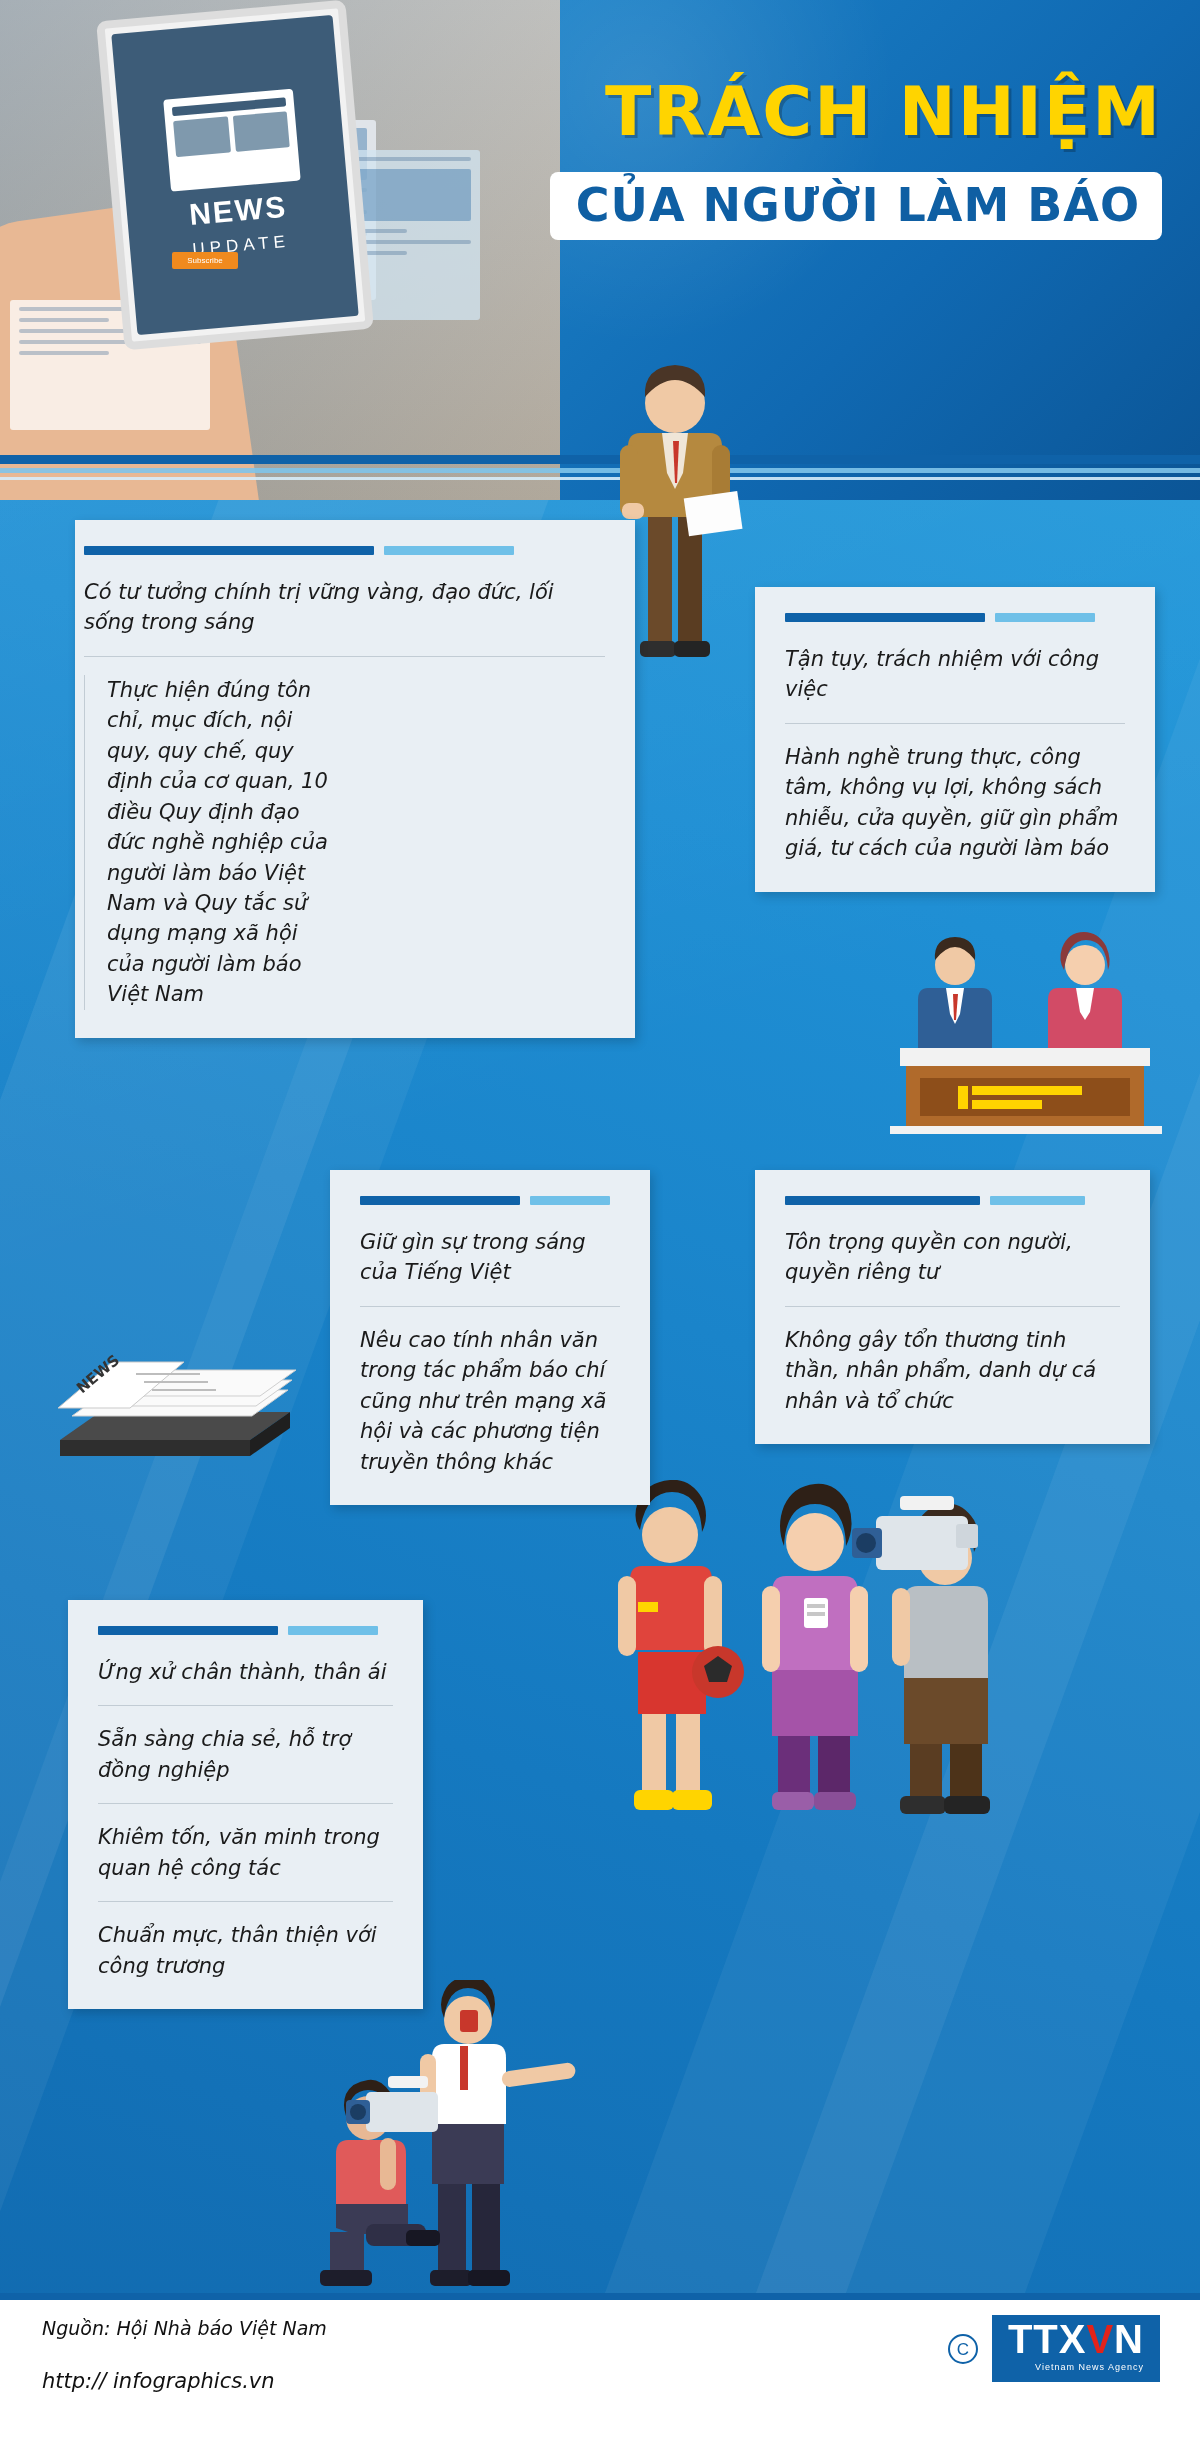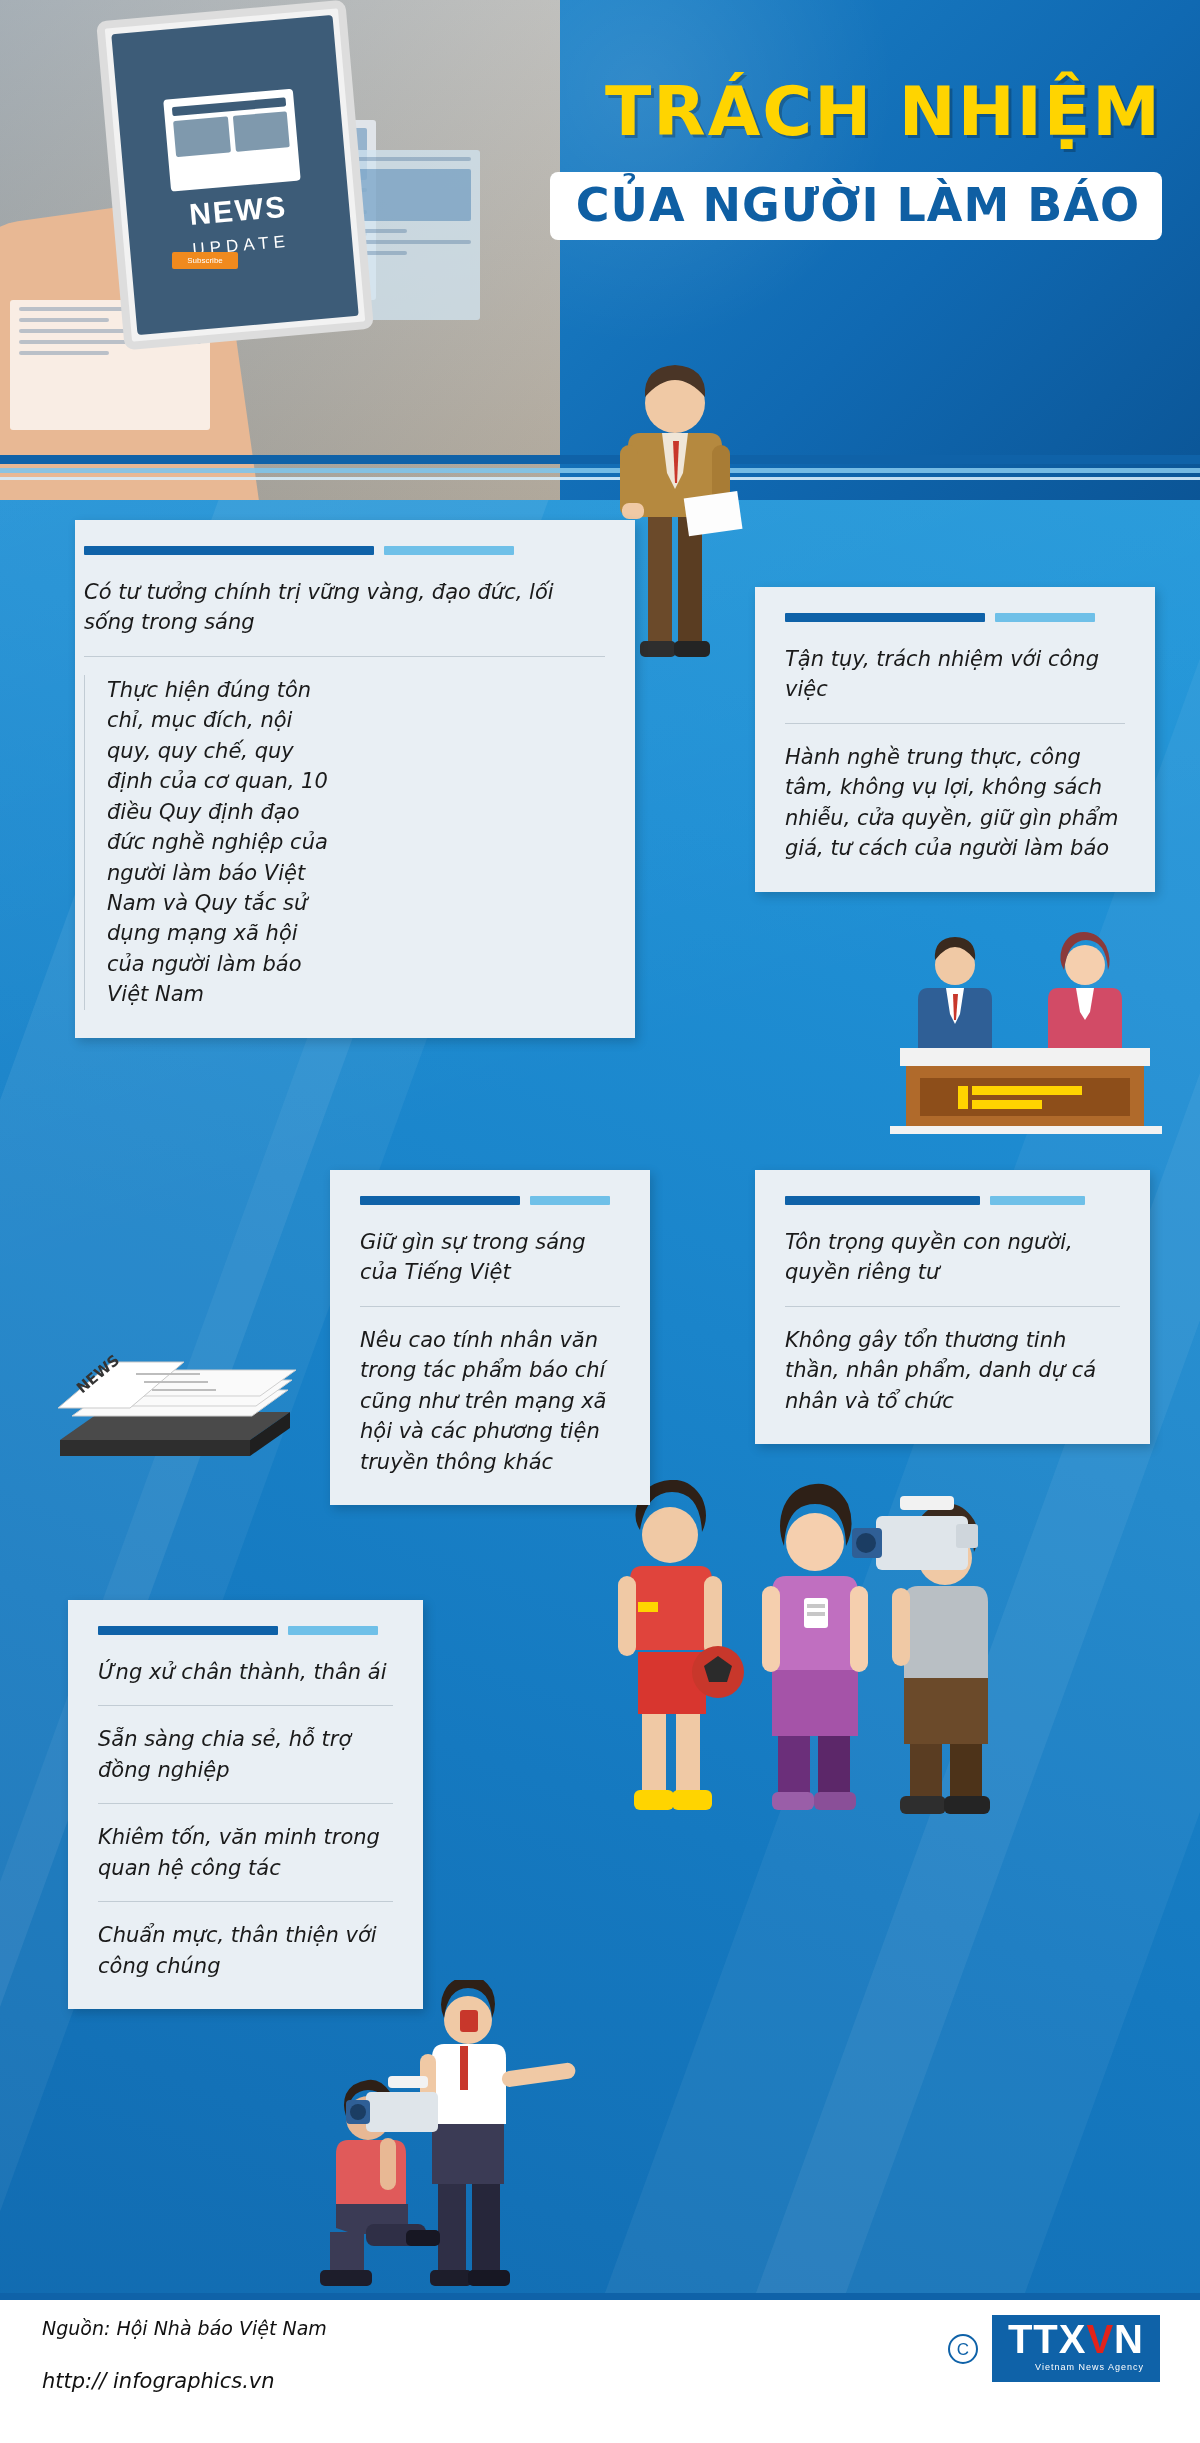--- a/index.html
+++ b/index.html
@@ -445,21 +445,21 @@
     <div class="card-accent">
       <span class="acc-dark" style="width:180px;"></span>
       <span class="acc-light" style="width:90px;"></span>
     </div>
     <p>Ứng xử chân thành, thân ái</p>
     <div class="sep"></div>
     <p>Sẵn sàng chia sẻ, hỗ trợ đồng nghiệp</p>
     <div class="sep"></div>
     <p>Khiêm tốn, văn minh trong quan hệ công tác</p>
     <div class="sep"></div>
-    <p>Chuẩn mực, thân thiện với công chúng</p>
+    <p>Chuẩn mực, thân thiện với công trương</p>
   </div>
 
 
   <div class="footer">
     <div class="footer-top-line"></div>
     <div class="source">Nguồn: Hội Nhà báo Việt Nam</div>
     <div class="url">http:// infographics.vn</div>
     <div class="logo-wrap">
       <div class="c-mark">C</div>
       <div class="logo-box">

